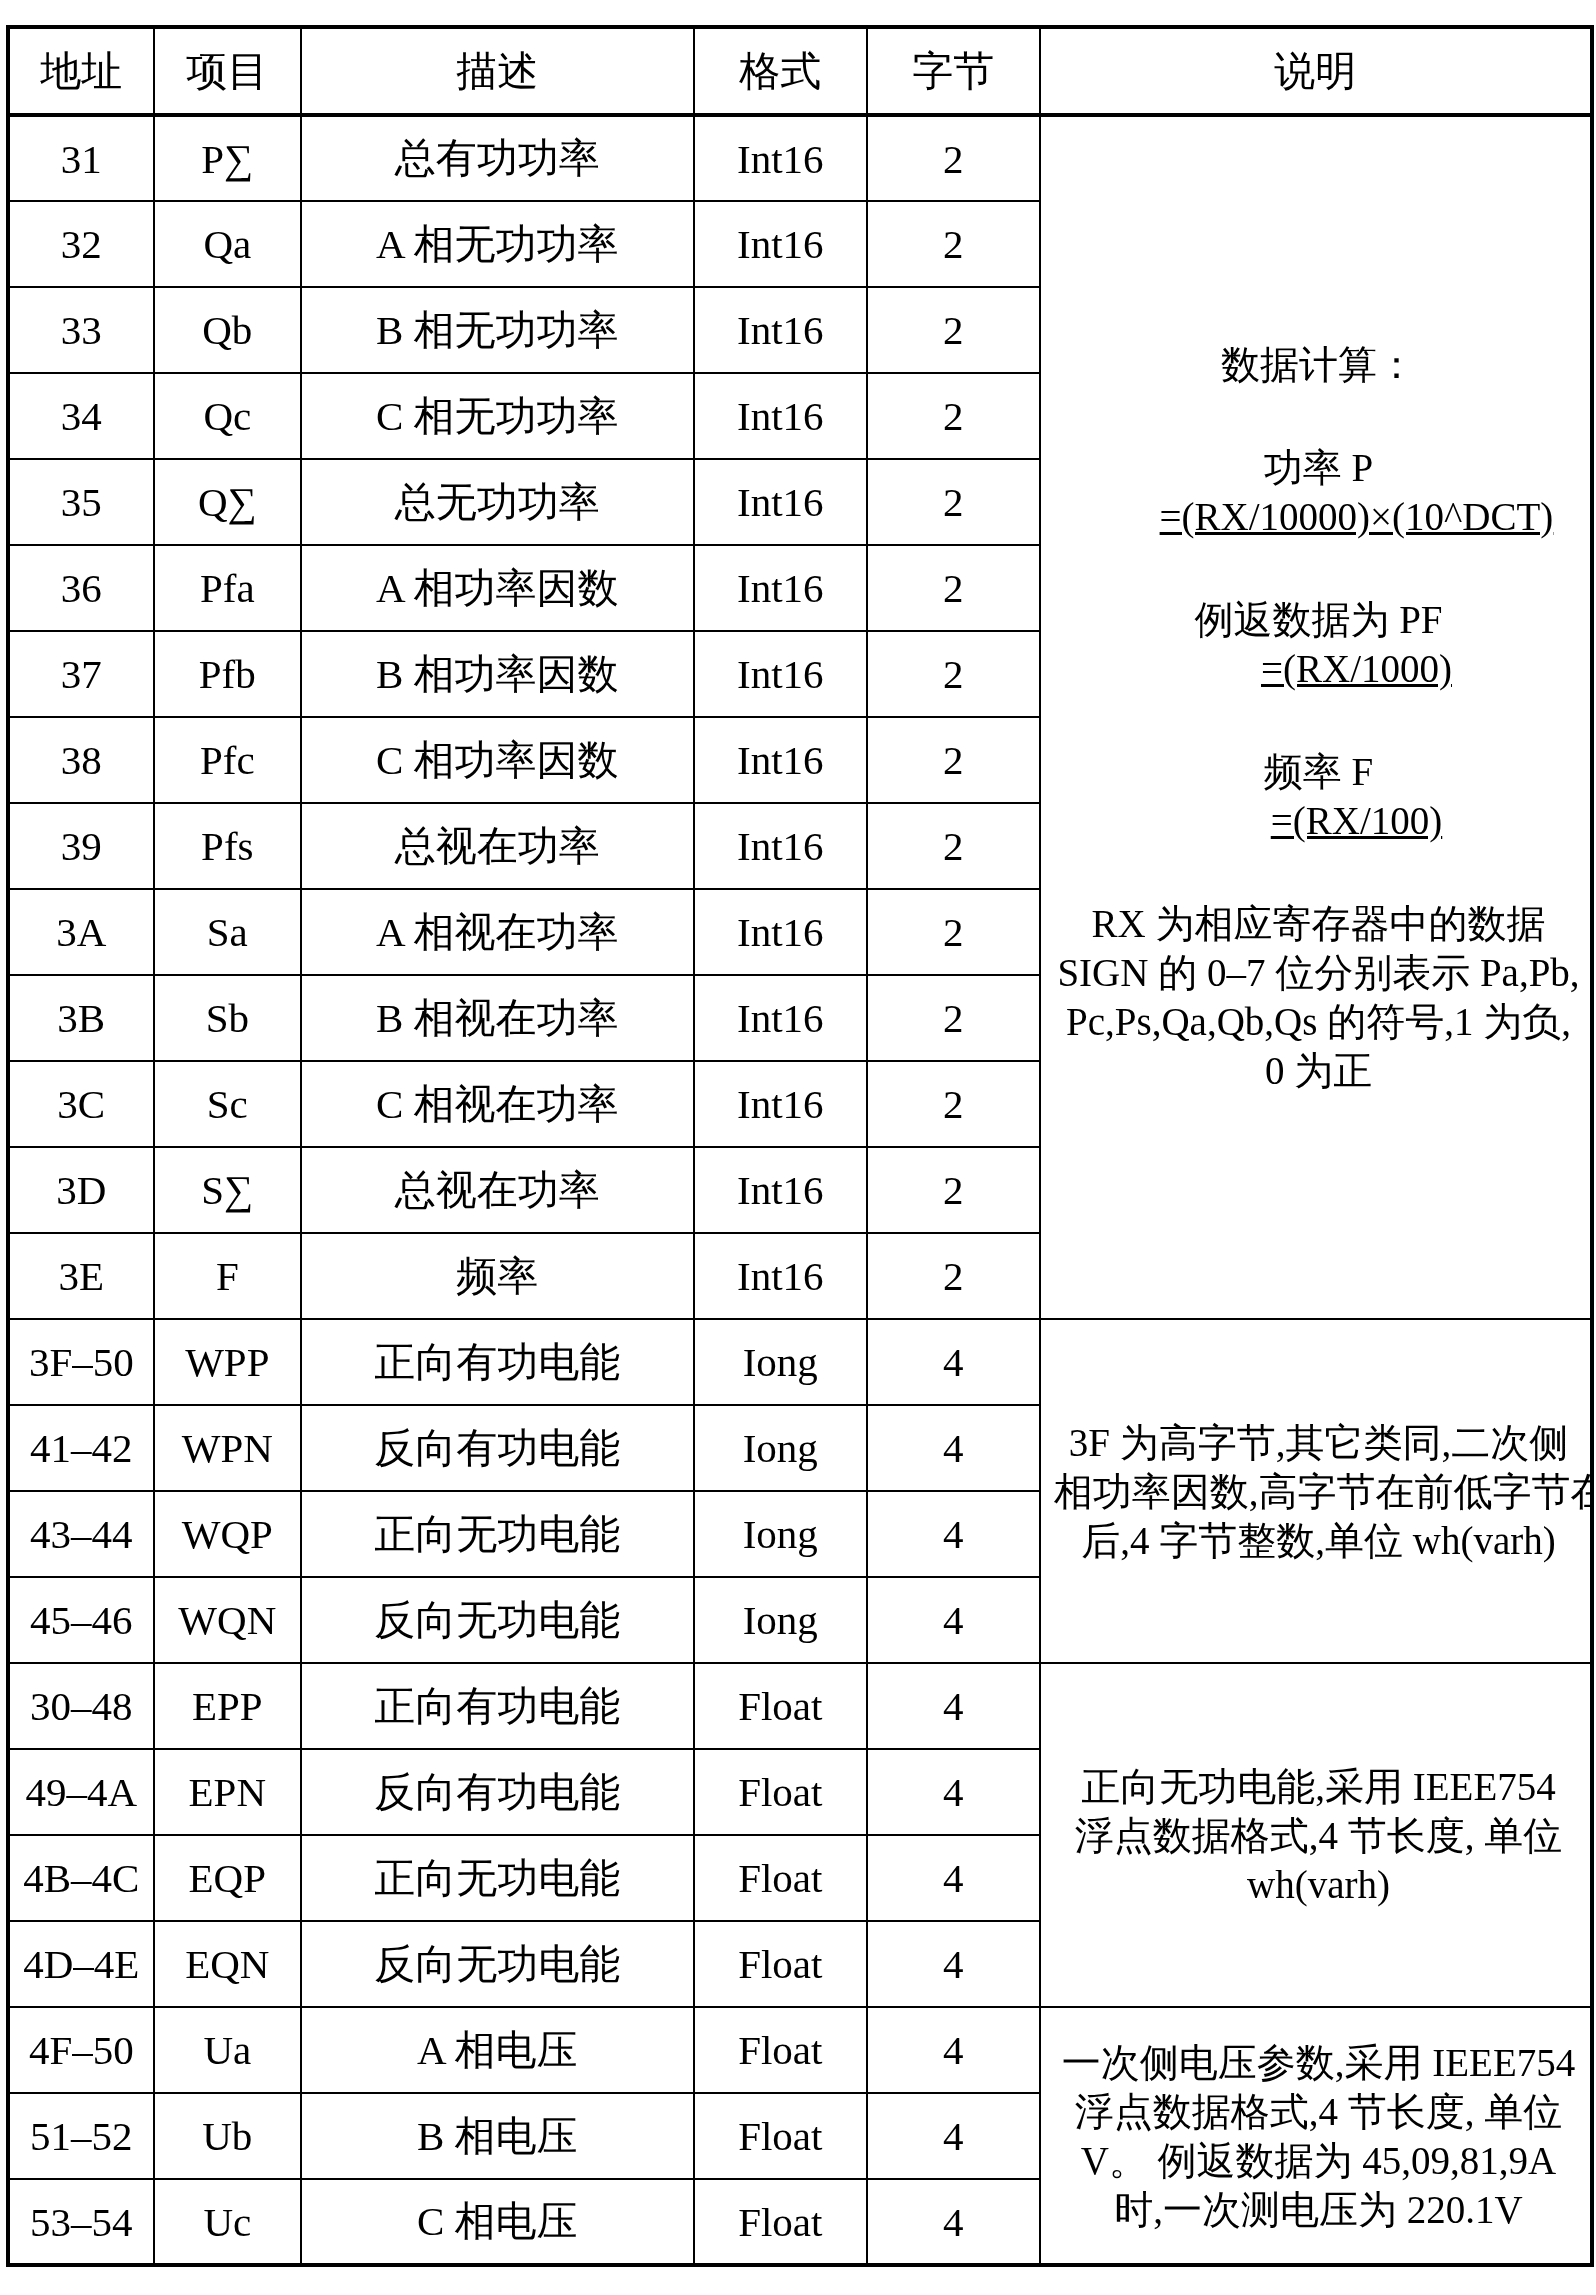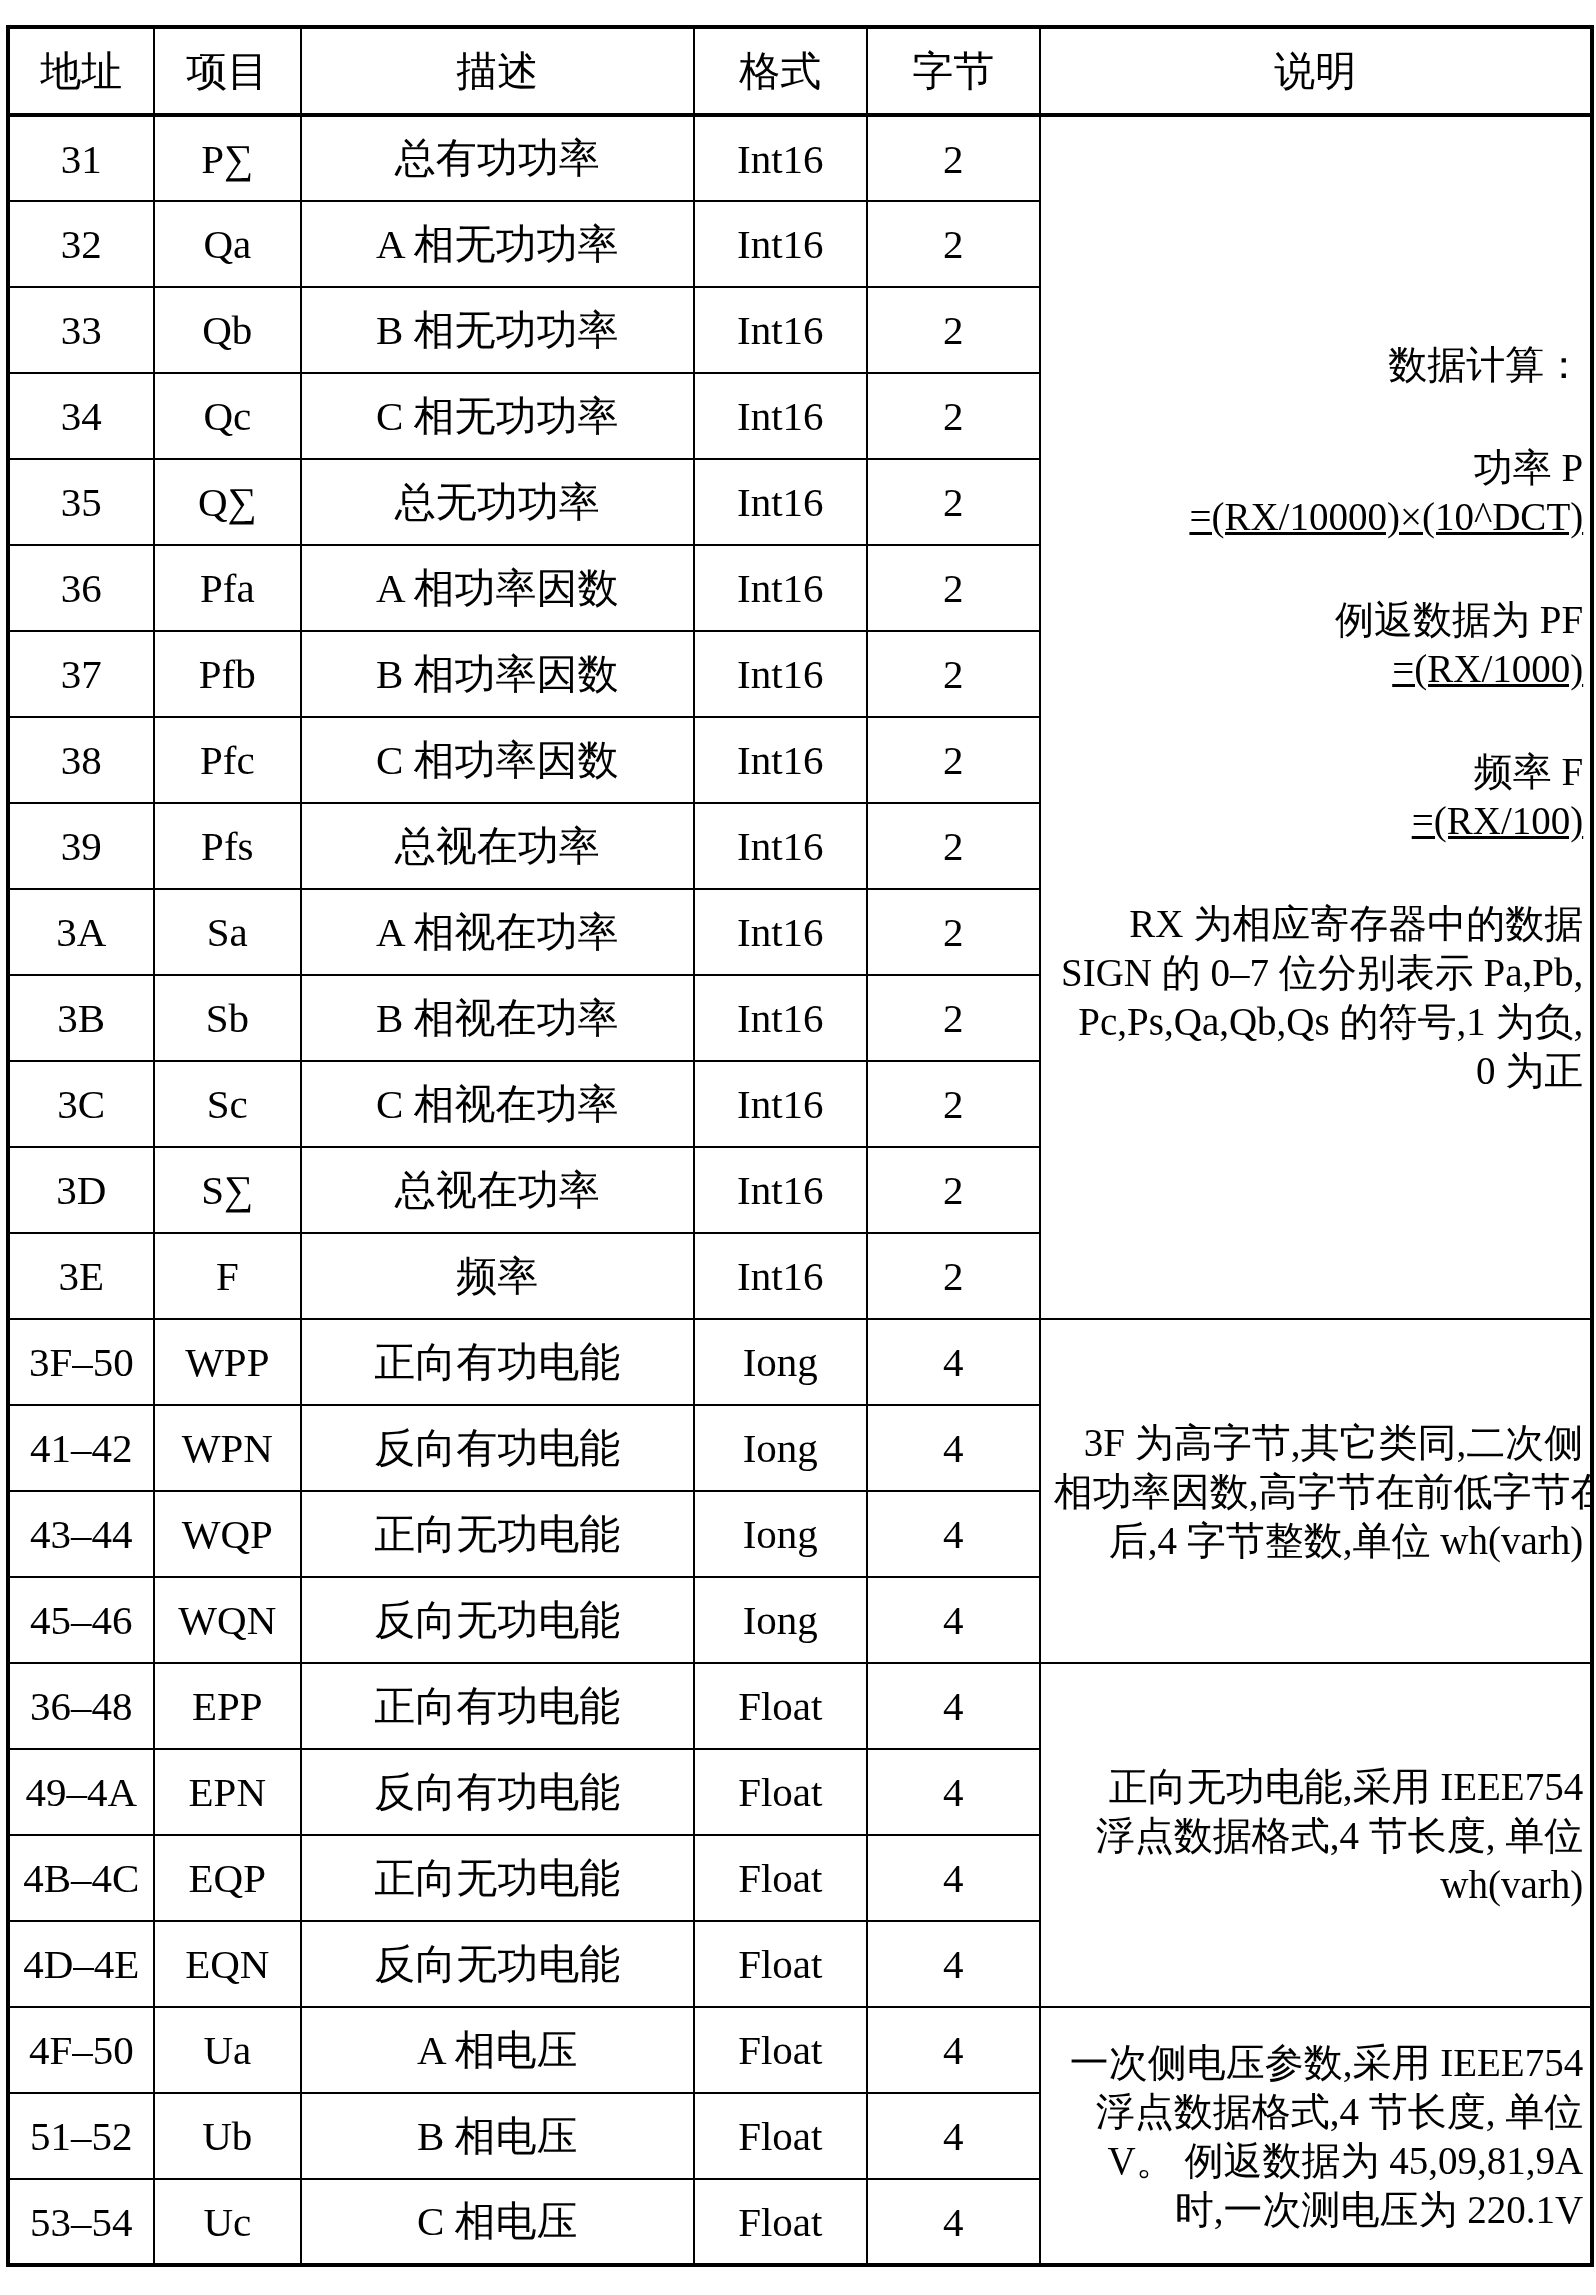--- a/index.html
+++ b/index.html
@@ -34,21 +34,21 @@
     overflow: hidden;
   }
   .reg-table thead th {
     border-bottom: 4.1px solid #000;
     height: 84px;
   }
   .reg-table tbody tr {
     height: 86px;
   }
   td.note-cell {
-    text-align: right;
+    text-align: center;
     font-size: 39px;
     padding: 0 6.6px 0 13px;
   }
   .note-line {
     line-height: 49px;
     white-space: nowrap;
   }
   .note-line.gap { margin-top: 54px; }
   .note-line.ind { padding-left: 76px; text-decoration: underline; }
 </style>
@@ -213,21 +213,21 @@
         <td>4</td>
       </tr>
       <tr>
         <td>45–46</td>
         <td>WQN</td>
         <td>反向无功电能</td>
         <td>Iong</td>
         <td>4</td>
       </tr>
       <tr>
-        <td>36–48</td>
+        <td>30–48</td>
         <td>EPP</td>
         <td>正向有功电能</td>
         <td>Float</td>
         <td>4</td>
         <td rowspan="4" class="note-cell">
           <div class="note-line">正向无功电能,采用 IEEE754</div>
           <div class="note-line">浮点数据格式,4 节长度, 单位</div>
           <div class="note-line">wh(varh)</div>
         </td>
       </tr>

